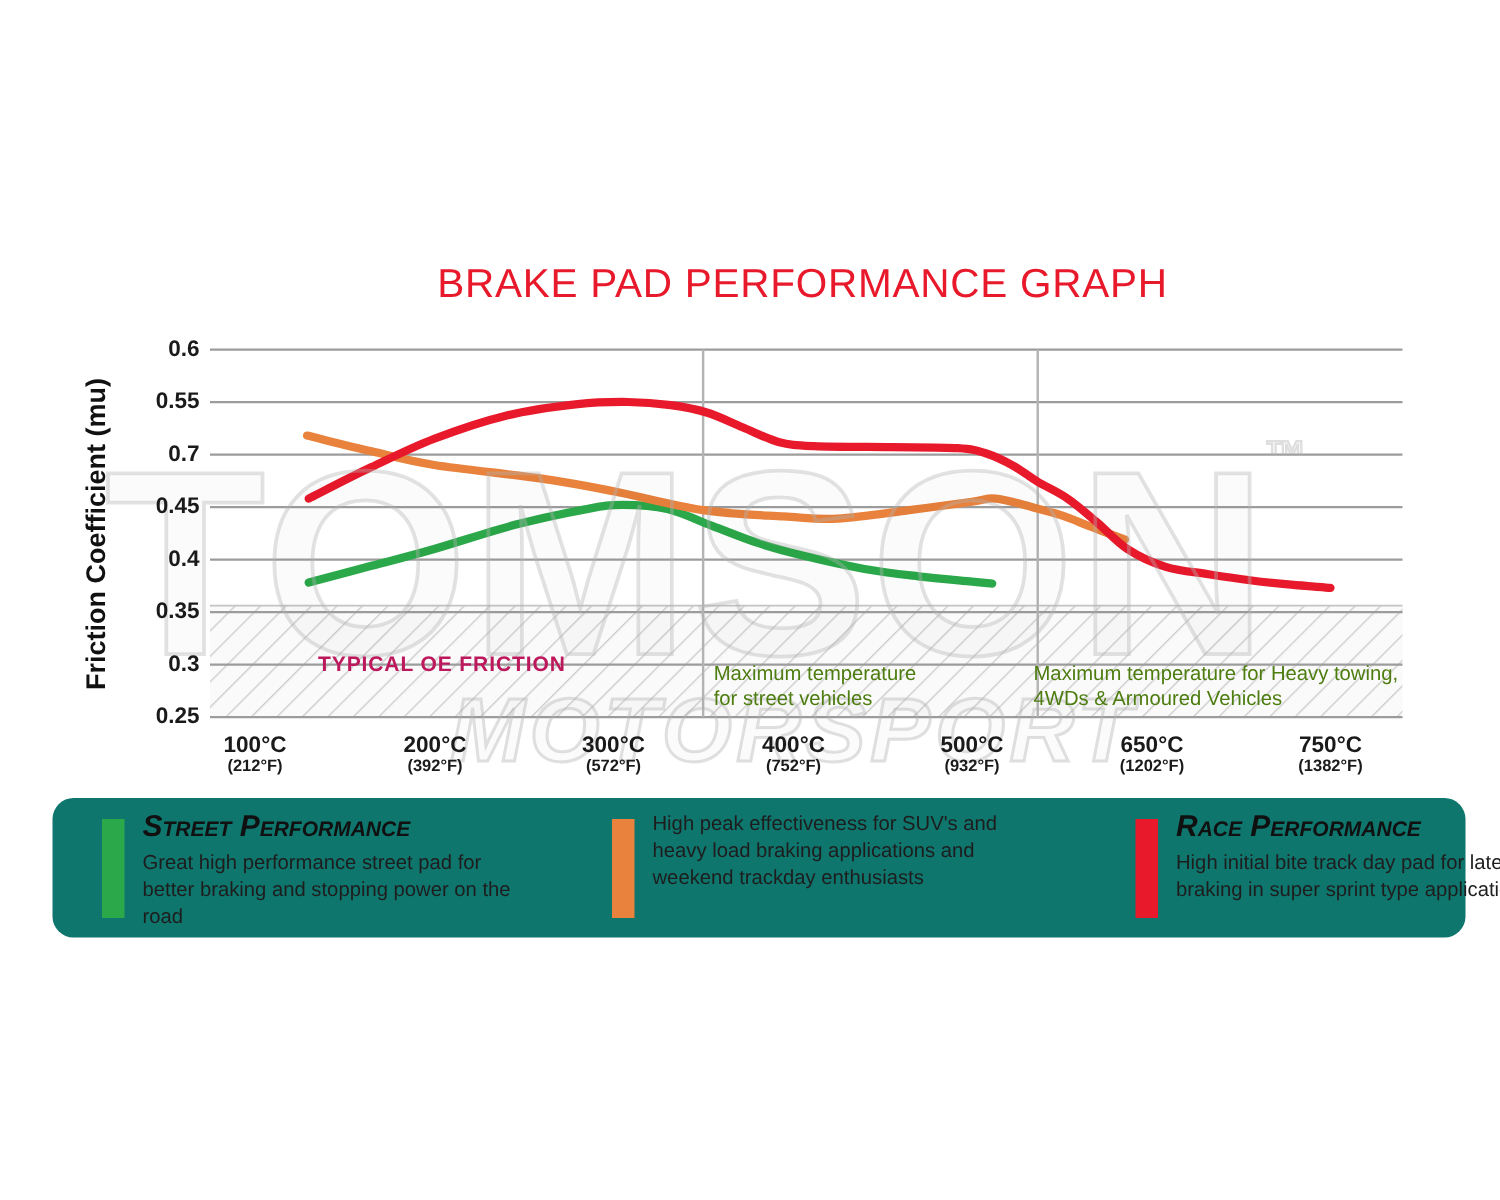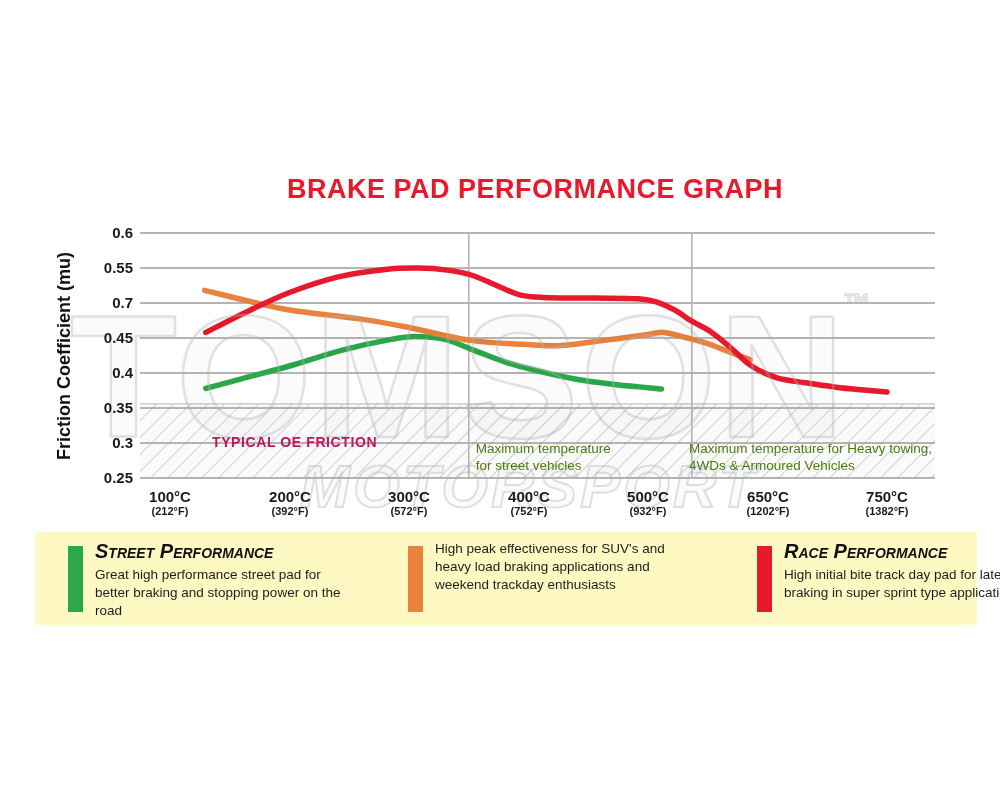--- a/index.html
+++ b/index.html
@@ -1,20 +1,20 @@
 <!DOCTYPE html>
 <html><head>
 <meta charset="utf-8">
 <style>
   html,body{margin:0;padding:0;background:#ffffff;}
   .page{position:relative;width:1000px;height:800px;background:#ffffff;overflow:hidden;
         font-family:"Liberation Sans",sans-serif;}
   
   .chart-title{position:absolute;left:140px;top:174px;width:790px;text-align:center;
-    font-size:27px;font-weight:700;letter-spacing:.5px;color:#e8192b;}
+    font-size:27px;font-weight:400;letter-spacing:.5px;color:#e8192b;}
   
   .wm{position:absolute;z-index:1;color:rgba(0,0,0,0.015);
       -webkit-text-stroke:2.5px rgba(178,178,178,0.38);font-weight:800;white-space:nowrap;}
   .wm-tomson{left:70px;top:276px;font-size:175px;letter-spacing:2px;}
   .wm-tm{left:843px;top:288px;font-size:28px;-webkit-text-stroke:1.5px rgba(178,178,178,0.42);}
   .wm-motorsport{left:300px;top:452px;font-size:60px;font-style:italic;letter-spacing:3px;
       -webkit-text-stroke:2px rgba(178,178,178,0.40);}
   
   svg.plot{position:absolute;left:0;top:0;z-index:2;pointer-events:none;}
   
@@ -24,21 +24,21 @@
   .ylab{left:58px;width:75px;text-align:right;font-size:15px;font-weight:700;color:#1a1a1a;line-height:18px;}
   .xtick{width:100px;top:488px;text-align:center;color:#1a1a1a;}
   .xtick .xc{font-size:15px;font-weight:700;line-height:17px;}
   .xtick .xf{font-size:11px;font-weight:700;line-height:13px;}
   .oe-label{left:212px;top:434px;font-size:14px;font-weight:800;letter-spacing:.6px;color:#be185d;}
   .ann{font-size:13.5px;color:#4d7c0f;line-height:17px;white-space:pre-line;}
   .ann1{left:472px;top:440px;width:185px;}
   .ann2{left:698px;top:440px;width:250px;}
   
   .legend{position:absolute;z-index:4;left:35px;top:532px;width:942px;height:93px;
-    background:#fef9c3;border-radius:3px;}
+    background:#0f766e;border-radius:14px;}
   .legend-item{position:absolute;top:0;height:93px;}
   .legend-bar{position:absolute;top:14px;width:15px;height:66px;background:#999;}
   .legend-text{position:absolute;top:6px;}
   .legend-title{font-size:20px;font-weight:800;font-style:italic;font-variant:small-caps;
     color:#101010;line-height:26px;}
   .legend-desc{font-size:13.5px;color:#1d1d1d;line-height:18px;margin-top:2px;}
   .li1{left:33px;} .li1 .legend-text{left:27px;width:255px;}
   .li2{left:373px;} .li2 .legend-text{left:27px;width:260px;}
   .li3{left:722px;} .li3 .legend-text{left:27px;width:240px;}
 </style>

